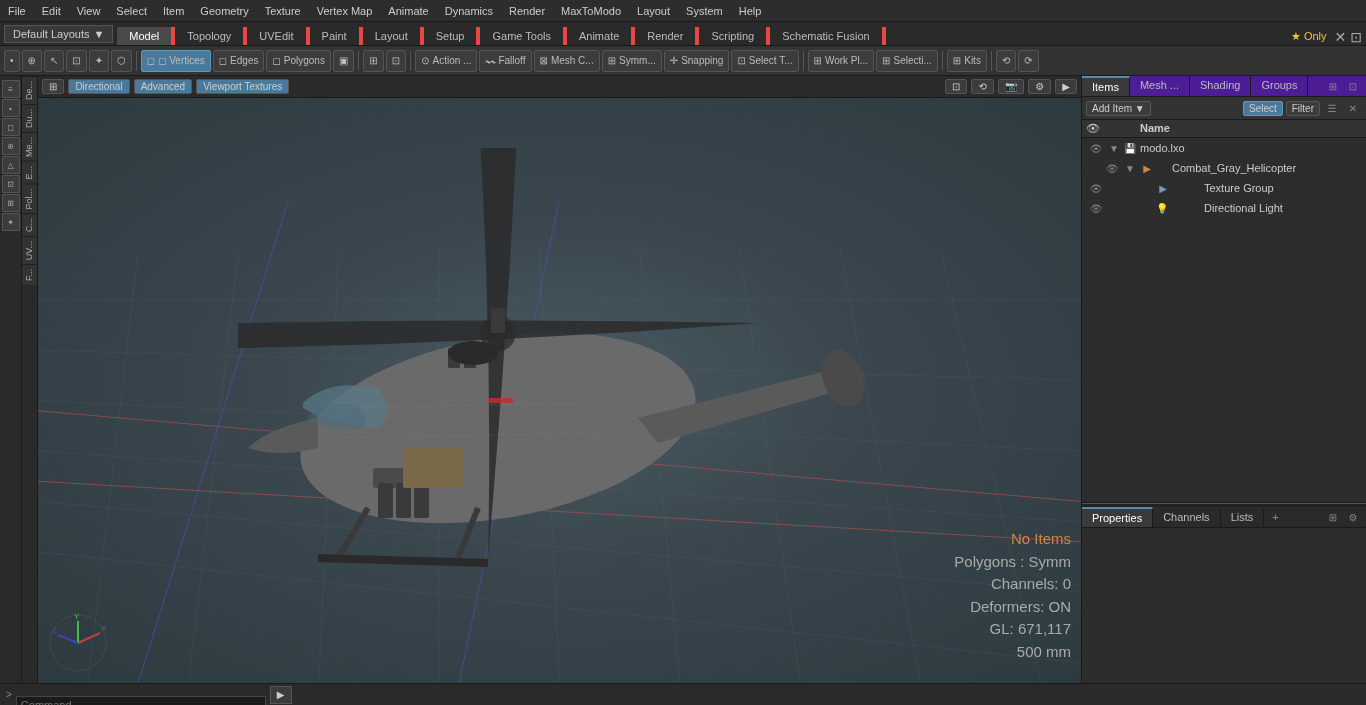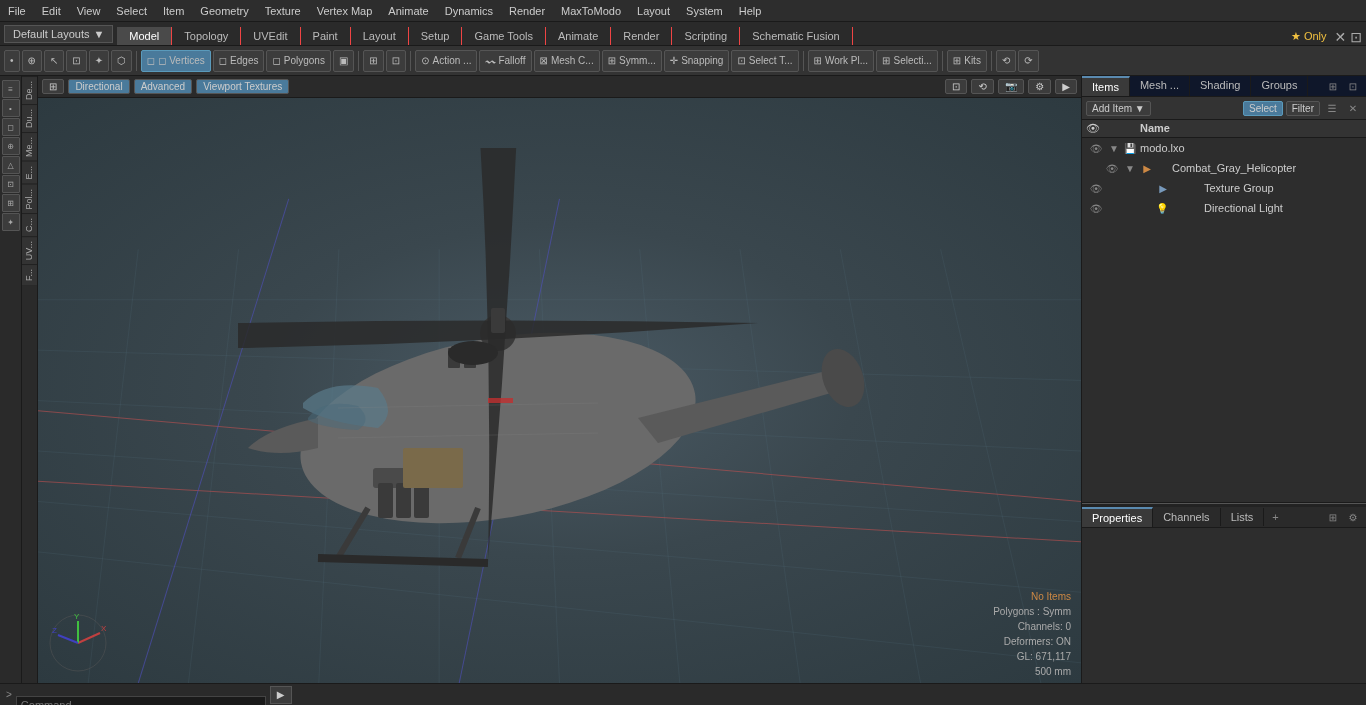--- a/index.html
+++ b/index.html
@@ -6,21 +6,21 @@
     body { width: 1366px; height: 705px; overflow: hidden; background: #3a3a3a; font-family: Arial, sans-serif; font-size: 11px; color: #ccc; }
 
     
     #menu-bar { display: flex; align-items: center; background: #2d2d2d; height: 22px; border-bottom: 1px solid #1a1a1a; }
     .menu-item { padding: 2px 8px; cursor: pointer; color: #ccc; font-size: 11px; }
 
     
     #layout-bar { display: flex; align-items: flex-end; background: #2a2a2a; height: 24px; border-bottom: 1px solid #1a1a1a; }
     .layout-dropdown { display: flex; align-items: center; padding: 2px 8px; background: #3a3a3a; border: 1px solid #555; margin: 2px 4px; font-size: 11px; cursor: pointer; color: #ccc; }
     .layout-tabs { display: flex; flex: 1; }
-    .layout-tab { padding: 3px 12px; font-size: 11px; cursor: pointer; color: #bbb; border-right: 1px solid #ef4444; margin-top: 43px; }
+    .layout-tab { padding: 3px 12px; font-size: 11px; cursor: pointer; color: #bbb; border-right: 4px solid #ef4444; margin-top: 43px; }
     .layout-tab.active { background: #4a4a4a; color: #fff; }
     .layout-tab-add { padding: 3px 8px; cursor: pointer; color: #888; }
     .layout-right { display: flex; align-items: center; gap: 4px; margin-right: 4px; }
     .star-btn { color: #f0c040; font-size: 11px; padding: 2px 4px; cursor: pointer; }
 
     
     #tools-bar { display: flex; align-items: center; background: #333; height: 30px; border-bottom: 1px solid #1a1a1a; gap: 2px; padding: 0 4px; flex-wrap: nowrap; overflow: hidden; }
     .tool-btn { display: flex; align-items: center; justify-content: center; padding: 2px 5px; background: #3c3c3c; border: 1px solid #555; border-radius: 2px; cursor: pointer; color: #bbb; font-size: 10px; height: 22px; white-space: nowrap; gap: 3px; }
     .tool-btn.active { background: #4a7a9b; border-color: #5a9abb; }
     .tool-separator { width: 1px; height: 20px; background: #555; margin: 0 2px; }
@@ -47,32 +47,32 @@
     #scene-bg {
       width: 100%; height: 100%;
       background: radial-gradient(ellipse at center, #4a5a64 0%, #3a474e 40%, #2d3a40 100%);
       position: absolute;
     }
 
     
     #grid-overlay { position: absolute; width: 100%; height: 100%; pointer-events: none; }
 
     
-    #viewport-status { position: absolute; bottom: 0; right: 10px; text-align: right; font-size: 10px; color: #aaa; line-height: 1.5; padding-bottom: 4px; }
+    #viewport-status { position: absolute; bottom: 16px; right: 10px; text-align: right; font-size: 15px; color: #aaa; line-height: 1.5; padding-bottom: 4px; }
 
     
     #axis-indicator { position: absolute; bottom: 10px; left: 10px; width: 60px; height: 60px; }
 
     
     #right-panel { width: 285px; background: #2d2d2d; border-left: 1px solid #1a1a1a; display: flex; flex-direction: column; }
     #right-panel-top { flex: 1; display: flex; flex-direction: column; border-bottom: 1px solid #1a1a1a; }
     #right-panel-bottom { height: 180px; display: flex; flex-direction: column; }
 
     
-    #item-tabs { display: flex; background: #0f172a; border-bottom: 1px solid #1a1a1a; }
+    #item-tabs { display: flex; background: #4c1d95; border-bottom: 1px solid #1a1a1a; }
     .item-tab { padding: 3px 10px; font-size: 11px; cursor: pointer; color: #bbb; border-right: 1px solid #1a1a1a; }
     .item-tab.active { background: #3a3a3a; color: #fff; border-top: 2px solid #5a8ab0; }
     .item-tab-controls { display: flex; margin-left: auto; align-items: center; gap: 2px; padding: 0 4px; }
 
     
     #item-toolbar { display: flex; align-items: center; background: #333; padding: 2px 4px; gap: 3px; border-bottom: 1px solid #1a1a1a; }
     .item-tool-btn { padding: 1px 5px; background: #3c3c3c; border: 1px solid #555; font-size: 10px; color: #ccc; cursor: pointer; border-radius: 2px; }
     .item-tool-btn.select { background: #4a7a9b; border-color: #5a9abb; }
 
     

